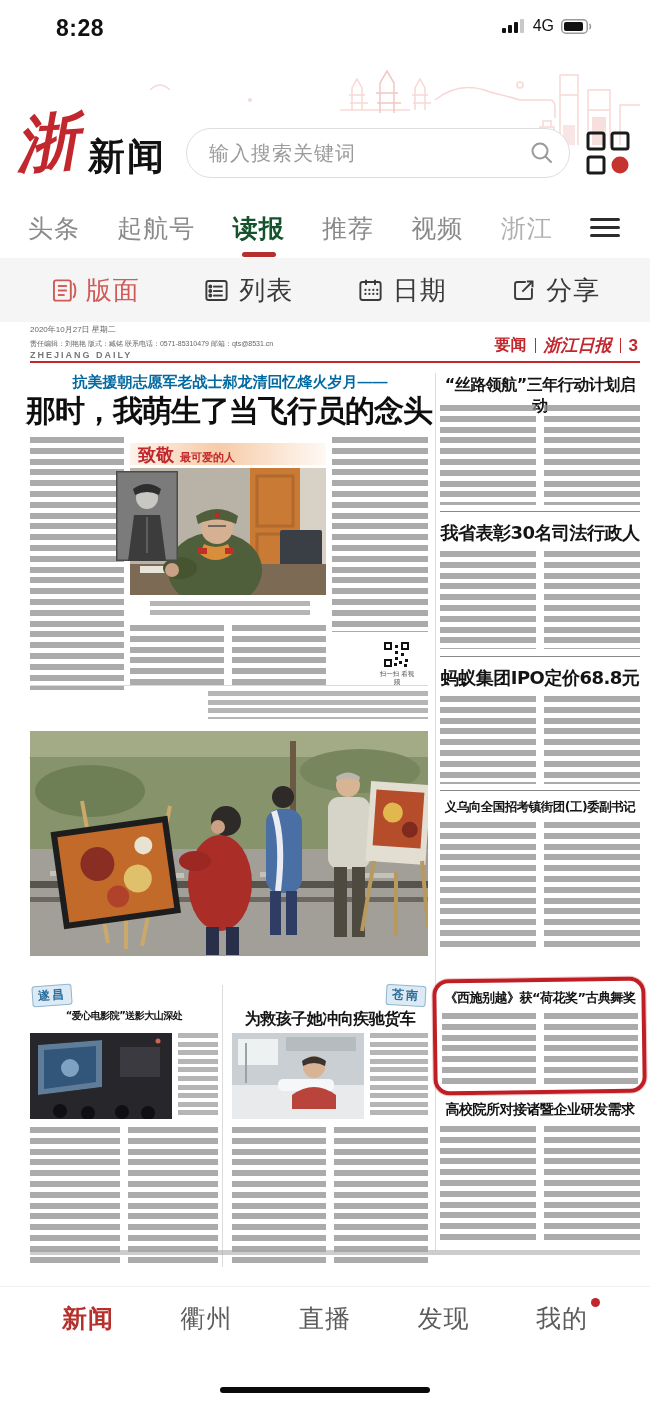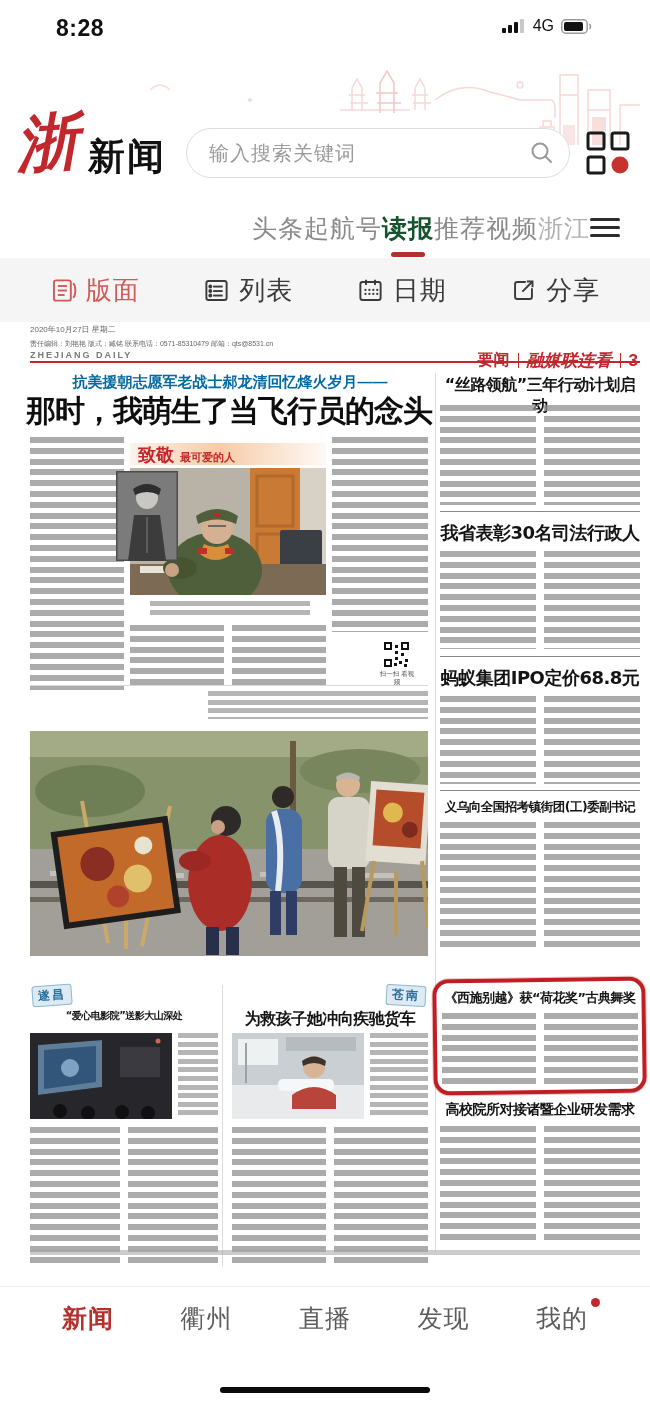--- a/index.html
+++ b/index.html
@@ -18,38 +18,38 @@
   .skyline{position:absolute;left:0;top:55px;pointer-events:none;opacity:.55;}
 
   
   .logo-zhe{position:absolute;left:16px;top:112px;font-family:"Liberation Serif",serif;font-style:italic;font-weight:800;font-size:62px;color:#c1272d;line-height:1;transform:rotate(-4deg);}
   .logo-name{position:absolute;left:88px;top:132px;font-family:"Liberation Serif",serif;font-weight:800;font-size:37px;color:#111;letter-spacing:2px;}
   .search{position:absolute;left:186px;top:128px;width:384px;height:50px;border:1.5px solid #ddd;border-radius:26px;background:#fff;display:flex;align-items:center;padding:0 14px 0 22px;}
   .search-ph{flex:1;font-size:20px;color:#9b9b9b;letter-spacing:1px;}
   .grid-icon{position:absolute;right:20px;top:131px;}
 
   
-  .tabs{position:absolute;left:0;top:202px;width:650px;height:52px;display:flex;align-items:center;justify-content:flex-end;padding:0 28px;}
+  .tabs{position:absolute;left:0;top:202px;width:650px;height:52px;display:flex;align-items:center;justify-content:space-between;padding:0 28px;}
   .tab{font-size:25px;color:#8a8a8a;letter-spacing:1px;position:relative;}
   .tab.active{color:#14532d;font-weight:700;}
   .tab.active .underline{position:absolute;left:50%;transform:translateX(-50%);bottom:-12px;width:34px;height:5px;border-radius:3px;background:#b5302c;}
   .tab.far{color:#b0b0b0;}
 
   
   .toolbar{position:absolute;left:0;top:258px;width:650px;height:64px;background:#f5f5f6;display:flex;align-items:center;justify-content:space-around;padding:0 18px;}
   .tool{display:flex;align-items:center;gap:9px;color:#3a3a3a;}
   .tool .lbl{font-size:26px;letter-spacing:1px;}
   .tool.active{color:#d05a56;}
 
   
   .paper{position:absolute;left:0;top:325px;width:650px;height:950px;background:#fff;font-family:"Liberation Sans",sans-serif;}
   .tiny{color:#666;font-size:8px;line-height:10px;white-space:nowrap;}
   .mast-en{color:#777;font-size:9px;font-weight:700;letter-spacing:2px;}
   .redrule{position:absolute;left:30px;right:10px;top:36px;height:2px;background:#c1272d;}
-  .mast-right{position:absolute;right:12px;top:24px;display:flex;align-items:center;gap:8px;color:#c1272d;}
+  .mast-right{position:absolute;right:12px;top:9px;display:flex;align-items:center;gap:8px;color:#c1272d;}
   .mast-right .sec{font-size:16px;font-weight:800;}
   .mast-right .paper-name{font-family:"Liberation Serif",serif;font-style:italic;font-weight:800;font-size:17px;}
   .mast-right .pg{font-size:17px;font-weight:700;}
   .vsep{width:1px;height:15px;background:#c1272d;}
 
   .kicker{position:absolute;left:30px;top:48px;width:400px;text-align:center;font-size:15px;font-weight:700;color:#0369a1;}
   .headline{position:absolute;left:26px;top:66px;width:406px;text-align:center;font-size:30px;font-weight:800;color:#0e0e0e;font-family:"DejaVu Sans",sans-serif;letter-spacing:-1px;}
 
   
   .tx{background-image:repeating-linear-gradient(to bottom,#8f8f8f 0 6px,transparent 6px 10.8px);opacity:.75;}
@@ -210,21 +210,21 @@
 
   <div class="paper">
 
     <div class="abs tiny" style="left:30px;top:0;">2020年10月27日 星期二</div>
     <div class="abs tiny" style="left:30px;top:14px;font-size:7px;">责任编辑：刘艳艳 版式：臧铭 联系电话：0571-85310479 邮箱：qts@8531.cn</div>
     <div class="abs mast-en" style="left:30px;top:25px;">ZHEJIANG DAILY</div>
     <div class="redrule"></div>
     <div class="mast-right">
       <span class="sec">要闻</span>
       <span class="vsep"></span>
-      <span class="paper-name">融媒联连看</span>
+      <span class="paper-name">浙江日报</span>
       <span class="vsep"></span>
       <span class="pg">3</span>
     </div>
 
     <div class="kicker">抗美援朝志愿军老战士郝龙清回忆烽火岁月——</div>
     <div class="headline">那时，我萌生了当飞行员的念头</div>
 
     <div class="abs tx" style="left:30px;top:112px;width:94px;height:253px;"></div>
     <div class="abs tx" style="left:332px;top:112px;width:96px;height:195px;"></div>
 

